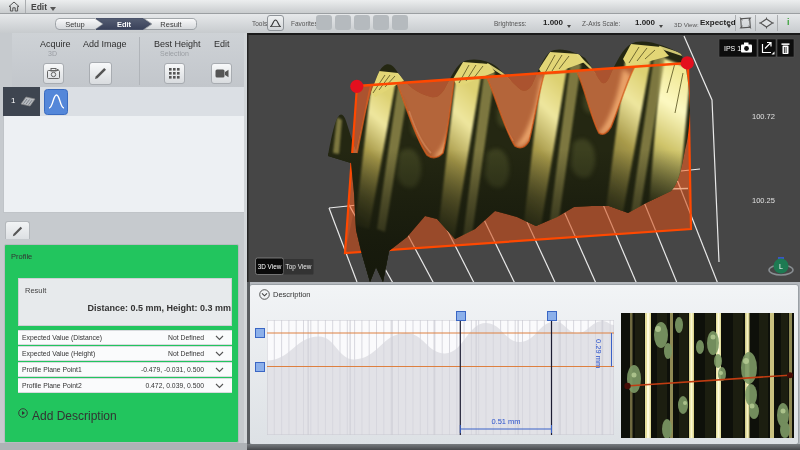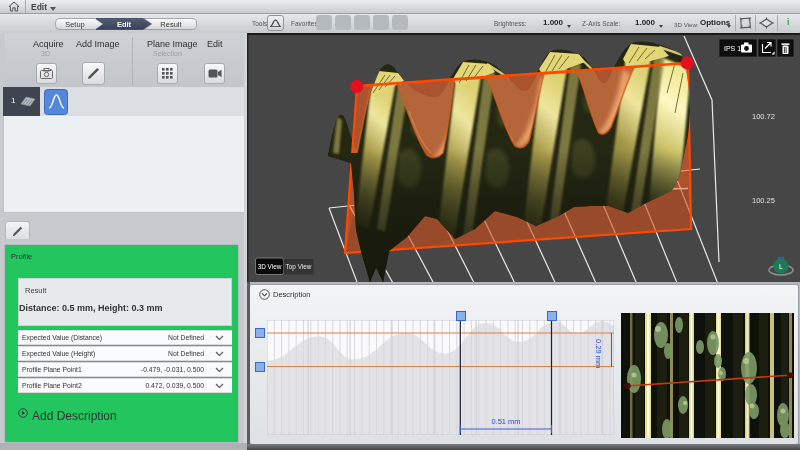--- a/index.html
+++ b/index.html
@@ -48,42 +48,42 @@
   <div class="abs" style="left:354px;top:1px;width:16px;height:15px;background:#b5babe;border-radius:3px"></div>
   <div class="abs" style="left:373px;top:1px;width:16px;height:15px;background:#b5babe;border-radius:3px"></div>
   <div class="abs" style="left:392px;top:1px;width:16px;height:15px;background:#b5babe;border-radius:3px"></div>
   <div class="abs" style="left:494px;top:6px;font-size:6.5px;color:#555">Brightness:</div>
   <div class="abs" style="left:543px;top:4px;font-size:8px;font-weight:bold;color:#222">1.000</div>
   <div class="abs" style="left:567px;top:11px;width:0;height:0;border-left:2.5px solid transparent;border-right:2.5px solid transparent;border-top:3.5px solid #444"></div>
   <div class="abs" style="left:582px;top:6px;font-size:6.5px;color:#555">Z-Axis Scale:</div>
   <div class="abs" style="left:635px;top:4px;font-size:8px;font-weight:bold;color:#222">1.000</div>
   <div class="abs" style="left:659px;top:11px;width:0;height:0;border-left:2.5px solid transparent;border-right:2.5px solid transparent;border-top:3.5px solid #444"></div>
   <div class="abs" style="left:674px;top:6.5px;font-size:6.2px;color:#555">3D View:</div>
-  <div class="abs" style="left:700px;top:4px;font-size:8px;font-weight:bold;color:#222">Options</div>
+  <div class="abs" style="left:700px;top:4px;font-size:8px;font-weight:bold;color:#222">Expected</div>
   <div class="abs" style="left:727px;top:11px;width:0;height:0;border-left:2.5px solid transparent;border-right:2.5px solid transparent;border-top:3.5px solid #444"></div>
   <div class="abs" style="left:735px;top:1px;width:1px;height:16px;background:#aaadb0"></div>
   <svg class="abs" style="left:739px;top:3px" width="13" height="12" viewBox="0 0 13 12">
     <rect x="2" y="1.5" width="9" height="9" fill="none" stroke="#555" stroke-width="1.1" transform="rotate(-4 6.5 6)"></rect>
     <path d="M0.8 0.5 L3.5 3 M9.5 3 L12.2 0.5 M0.8 11.5 L3.5 9 M9.5 9 L12.2 11.5" stroke="#555" stroke-width="1"></path>
   </svg>
   <div class="abs" style="left:755px;top:1px;width:1px;height:16px;background:#aaadb0"></div>
   <svg class="abs" style="left:759px;top:3px" width="15" height="12" viewBox="0 0 15 12">
     <path d="M7.5 2 L13.5 6 L7.5 10 L1.5 6 Z" fill="#dfe2e4" stroke="#555" stroke-width="1.1"></path>
     <path d="M7.5 0.5 V2 M7.5 10 V11.5 M0.2 6 H1.5 M13.5 6 H14.8" stroke="#555" stroke-width="1"></path>
   </svg>
   <div class="abs" style="left:777px;top:1px;width:1px;height:16px;background:#aaadb0"></div>
   <div class="abs" style="left:787px;top:3px;font-size:9px;font-weight:bold;color:#3ba33b">i</div>
 </div>
 
 <div class="abs" style="left:0;top:33px;width:247px;height:417px;background:#c6cace">
-  <div class="abs" style="left:5px;top:0;width:267px;height:55px;background:linear-gradient(#ced2d6,#c2c6cb)">
+  <div class="abs" style="left:12px;top:0;width:267px;height:55px;background:linear-gradient(#ced2d6,#c2c6cb)">
     <div class="abs" style="left:28px;top:6px;font-size:9px;color:#2e2e2e">Acquire</div>
     <div class="abs" style="left:36px;top:17px;font-size:7px;color:#9a9ea3">3D</div>
     <div class="abs" style="left:71px;top:6px;font-size:9px;color:#2e2e2e">Add Image</div>
-    <div class="abs" style="left:142px;top:6px;font-size:9px;color:#2e2e2e">Plane Image</div>
+    <div class="abs" style="left:142px;top:6px;font-size:9px;color:#2e2e2e">Best Height</div>
     <div class="abs" style="left:148px;top:17px;font-size:7px;color:#9a9ea3">Selection</div>
     <div class="abs" style="left:202px;top:6px;font-size:9px;color:#2e2e2e">Edit</div>
     <div class="abs" style="left:127px;top:4px;width:1px;height:48px;background:#b0b4b9"></div>
     <div class="abs" style="left:31px;top:30px;width:19px;height:19px;border:1px solid #a8acb1;border-radius:3px;background:linear-gradient(#f8f9fa,#d9dcdf)">
       <svg class="abs" style="left:3px;top:4px" width="13" height="11" viewBox="0 0 13 11">
         <rect x="0.5" y="2.5" width="12" height="8" rx="1" fill="none" stroke="#666" stroke-width="1"></rect>
         <rect x="4" y="0.5" width="5" height="2.5" fill="none" stroke="#666" stroke-width="1"></rect>
         <circle cx="6.5" cy="6.5" r="2.2" fill="none" stroke="#666" stroke-width="1"></circle>
         <rect x="10" y="1" width="1.5" height="1" fill="#666"></rect>
       </svg>
@@ -132,21 +132,21 @@
   <div class="abs" style="left:3px;top:83px;width:241px;height:96px;background:#edf0f3;border:1px solid #c0c4c8;border-top:none"></div>
   <div class="abs" style="left:5px;top:188px;width:23px;height:17px;background:linear-gradient(#f2f4f5,#dde0e3);border:1px solid #b4b8bc;border-bottom:none;border-radius:3px 3px 0 0">
     <svg class="abs" style="left:6px;top:4px" width="11" height="11" viewBox="0 0 13 13">
       <path d="M1 12 L3.5 11.3 L12 2.8 L10.2 1 L1.7 9.5 Z" fill="#555"></path>
     </svg>
   </div>
   <div class="abs" style="left:4px;top:211px;width:233px;height:197px;background:#22c55e;border:1px solid #b7bbc0;border-radius:2px">
     <div class="abs" style="left:6px;top:7px;font-size:7.5px;color:#333">Profile</div>
     <div class="abs" style="left:13px;top:33px;width:212px;height:46px;background:#e7eaec;border:1px solid #cdd1d4">
       <div class="abs" style="left:6px;top:7px;font-size:7.5px;color:#444">Result</div>
-      <div class="abs" style="left:0;top:24px;width:212px;text-align:left;font-size:9px;font-weight:bold;color:#333">Distance: 0.5 mm, Height: 0.3 mm</div>
+      <div class="abs" style="left:0;top:24px;width:212px;text-align:right;font-size:9px;font-weight:bold;color:#333">Distance: 0.5 mm, Height: 0.3 mm</div>
     </div>
     <div class="abs" style="left:13px;top:85px;width:214px;height:13px;background:#fafbfc;border-top:1px solid #d8dbde;border-bottom:1px solid #d8dbde">
       <div class="abs" style="left:4px;top:3px;font-size:6.8px;color:#333">Expected Value (Distance)</div>
       <div class="abs" style="right:28px;top:3px;font-size:6.8px;color:#333">Not Defined</div>
       <svg class="abs" style="right:8px;top:4px" width="9" height="6" viewBox="0 0 9 6">
           <path d="M1 1 L4.5 4.5 L8 1" fill="none" stroke="#555" stroke-width="1.1"></path>
         </svg>
     </div>
     <div class="abs" style="left:13px;top:101px;width:214px;height:13px;background:#fafbfc;border-top:1px solid #d8dbde;border-bottom:1px solid #d8dbde">
       <div class="abs" style="left:4px;top:3px;font-size:6.8px;color:#333">Expected Value (Height)</div>

